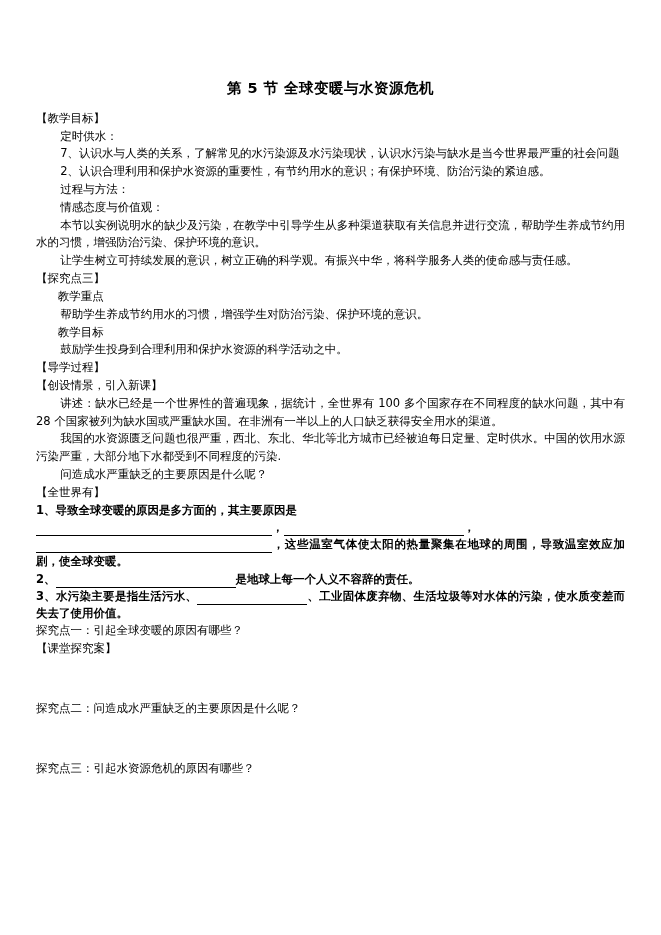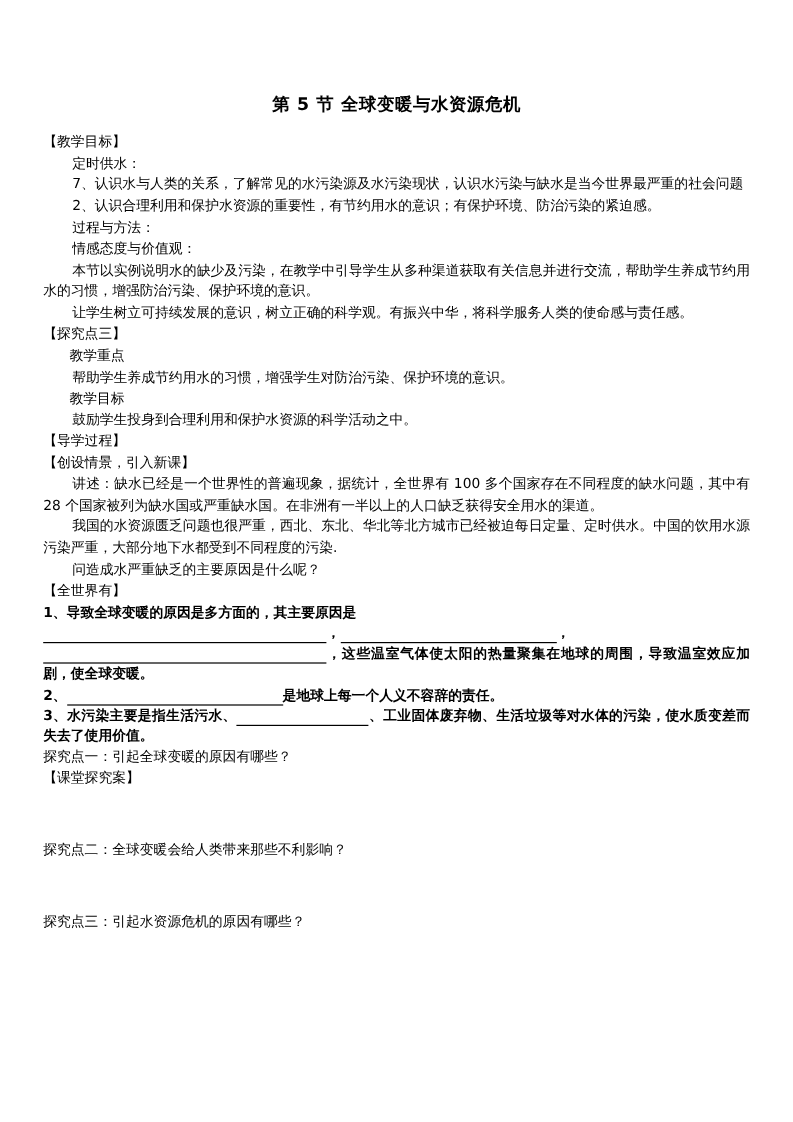--- a/index.html
+++ b/index.html
@@ -91,17 +91,17 @@
   </p>
 
   <p class="ind0 tight">
     <span>3、水污染主要是指生活污水、</span><span class="blank b-md"></span><span>、工业固体废弃物、生活垃圾等对水体的污染，使水质变差而失去了使用价值。</span>
   </p>
 
 
   <p class="ind0">探究点一：引起全球变暖的原因有哪些？</p>
   <p class="ind0">【课堂探究案】</p>
   <div class="gap-lg"></div>
-  <p class="ind0">探究点二：全球变暖会给人类带来那些不利影响？</p>
+  <p class="ind0">探究点二：问造成水严重缺乏的主要原因是什么呢？</p>
   <div class="gap-lg"></div>
   <p class="ind0">探究点三：引起水资源危机的原因有哪些？</p>
 
 </div>
 
 </body></html>

